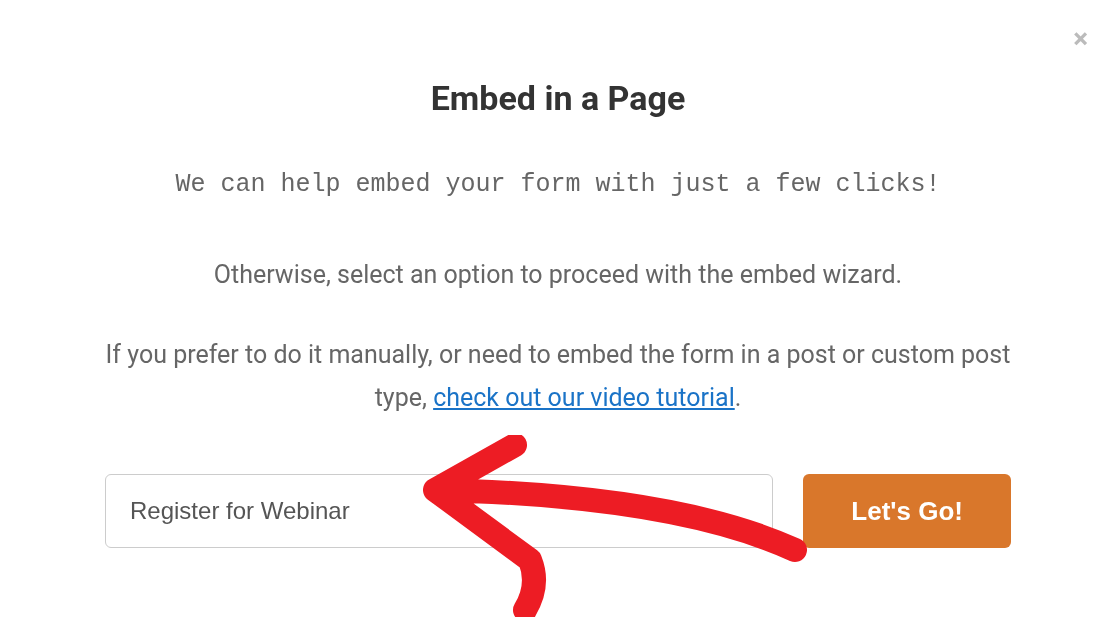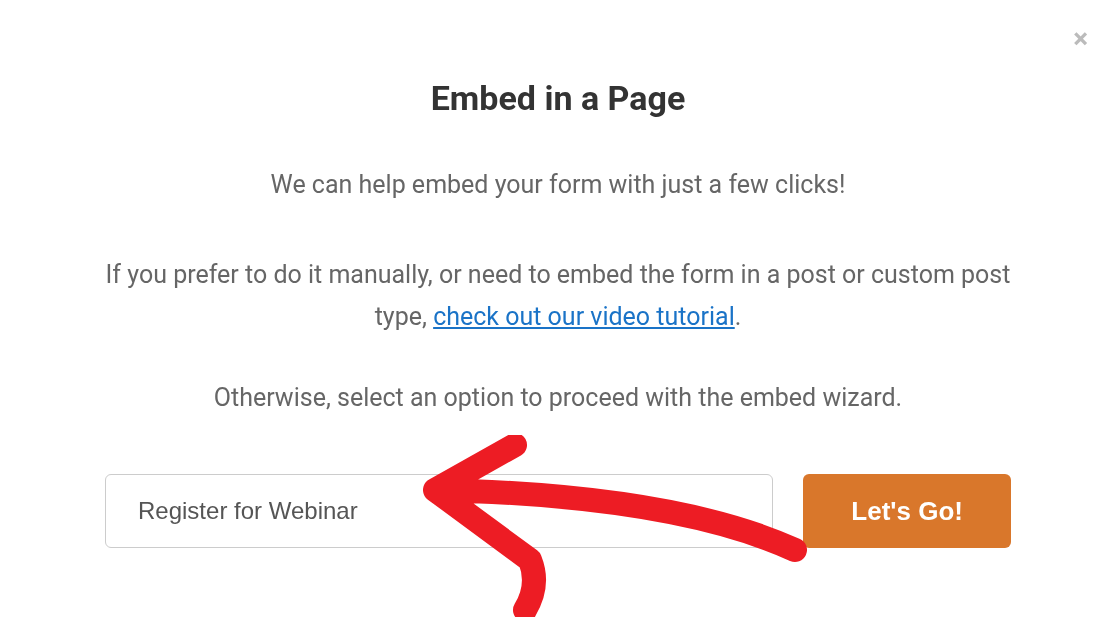--- a/index.html
+++ b/index.html
@@ -37,20 +37,21 @@
       color: #333;
       margin-top: 58px;
       margin-bottom: 48px;
     }
     .subtitle {
       text-align: center;
       font-size: 25px;
       color: #666;
       margin-bottom: 50px;
       line-height: 1.5;
+      font-family: Liberation Mono, monospace;
     }
     .para {
       text-align: center;
       font-size: 25px;
       color: #666;
       line-height: 1.7;
       margin-bottom: 38px;
     }
     .link {
       color: #1a73c7;
@@ -60,21 +61,21 @@
     .form-row {
       display: flex;
       gap: 30px;
       margin-top: 55px;
       align-items: center;
       padding: 0 25px;
     }
     .text-input {
       flex: 1;
       height: 74px;
-      padding: 0 32px;
+      padding: 0 24px;
       font-size: 24px;
       color: #555;
       border: 1px solid #ccc;
       border-radius: 6px;
       background: #fff;
     }
     .text-input::placeholder {
       color: #555;
     }
     .go-btn {
@@ -98,25 +99,25 @@
 </head>
 <body>
 
 <div class="modal">
   <span class="close-btn">×</span>
 
   <h1 class="title">Embed in a Page</h1>
 
   <p class="subtitle">We can help embed your form with just a few clicks!</p>
 
+  <p class="para">Otherwise, select an option to proceed with the embed wizard.</p>
+
   <p class="para">
     <span>If you prefer to do it manually, or need to embed the form in a post or custom post type, </span><a class="link">check out our video tutorial</a><span>.</span>
   </p>
-
-  <p class="para">Otherwise, select an option to proceed with the embed wizard.</p>
 
   <div class="form-row">
     <input type="text" class="text-input" value="Register for Webinar" style="">
     <button class="go-btn">Let's Go!</button>
   </div>
 
   <svg class="annotation-arrow" width="450" height="190">
     <path d="M 420 115 Q 300 60 60 55 M 60 55 L 140 10 M 60 55 L 155 125 Q 165 150 150 175" stroke="#ed1c24" stroke-width="24" fill="none" stroke-linecap="round" stroke-linejoin="round"></path>
   </svg>
 </div>

